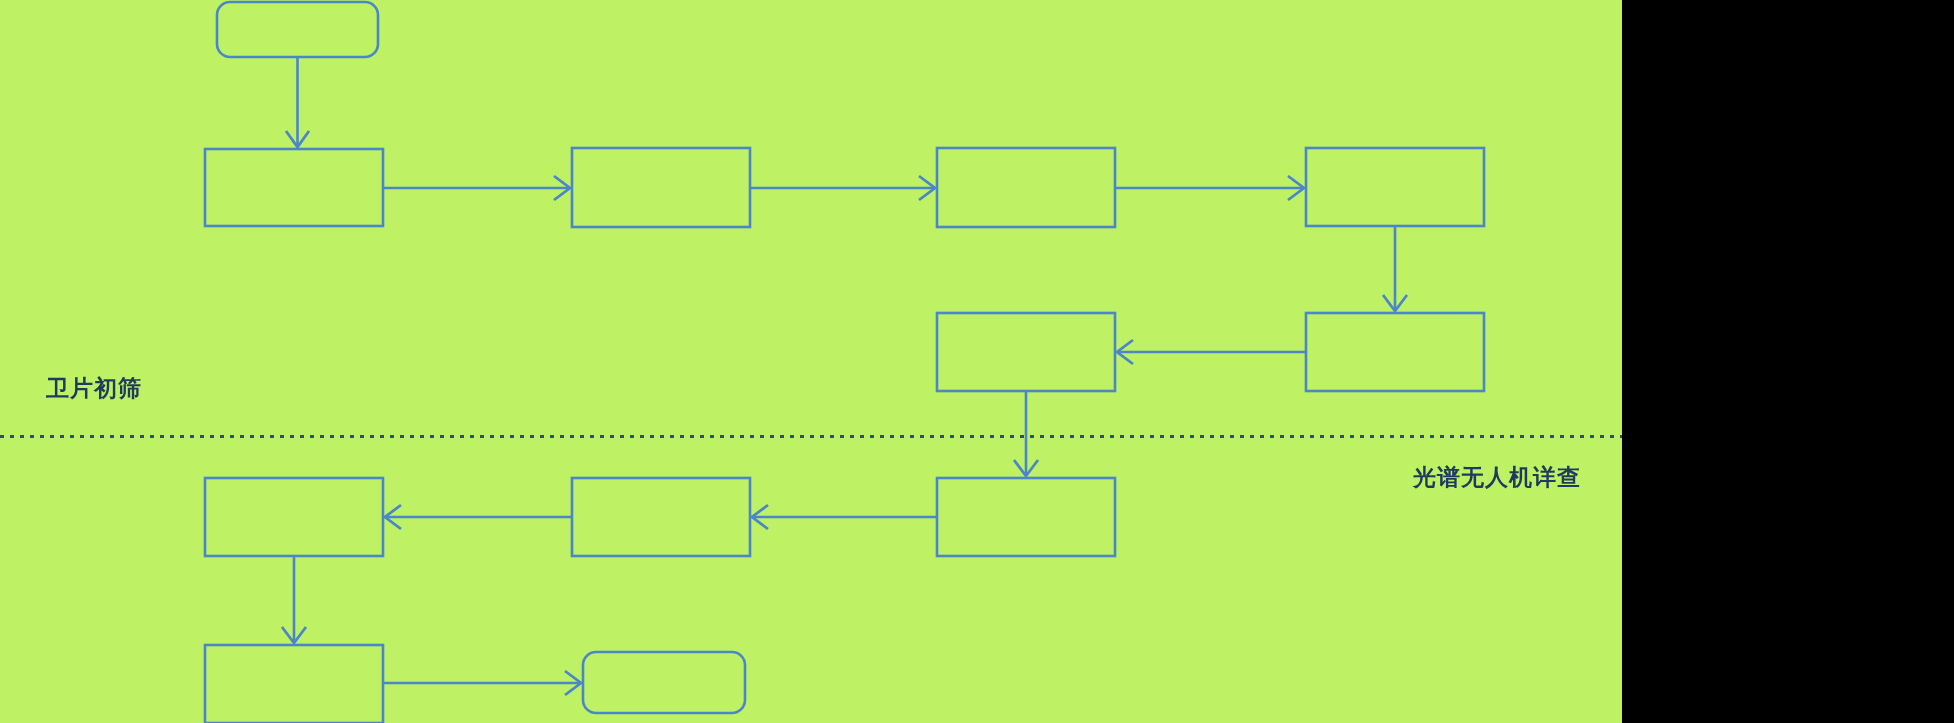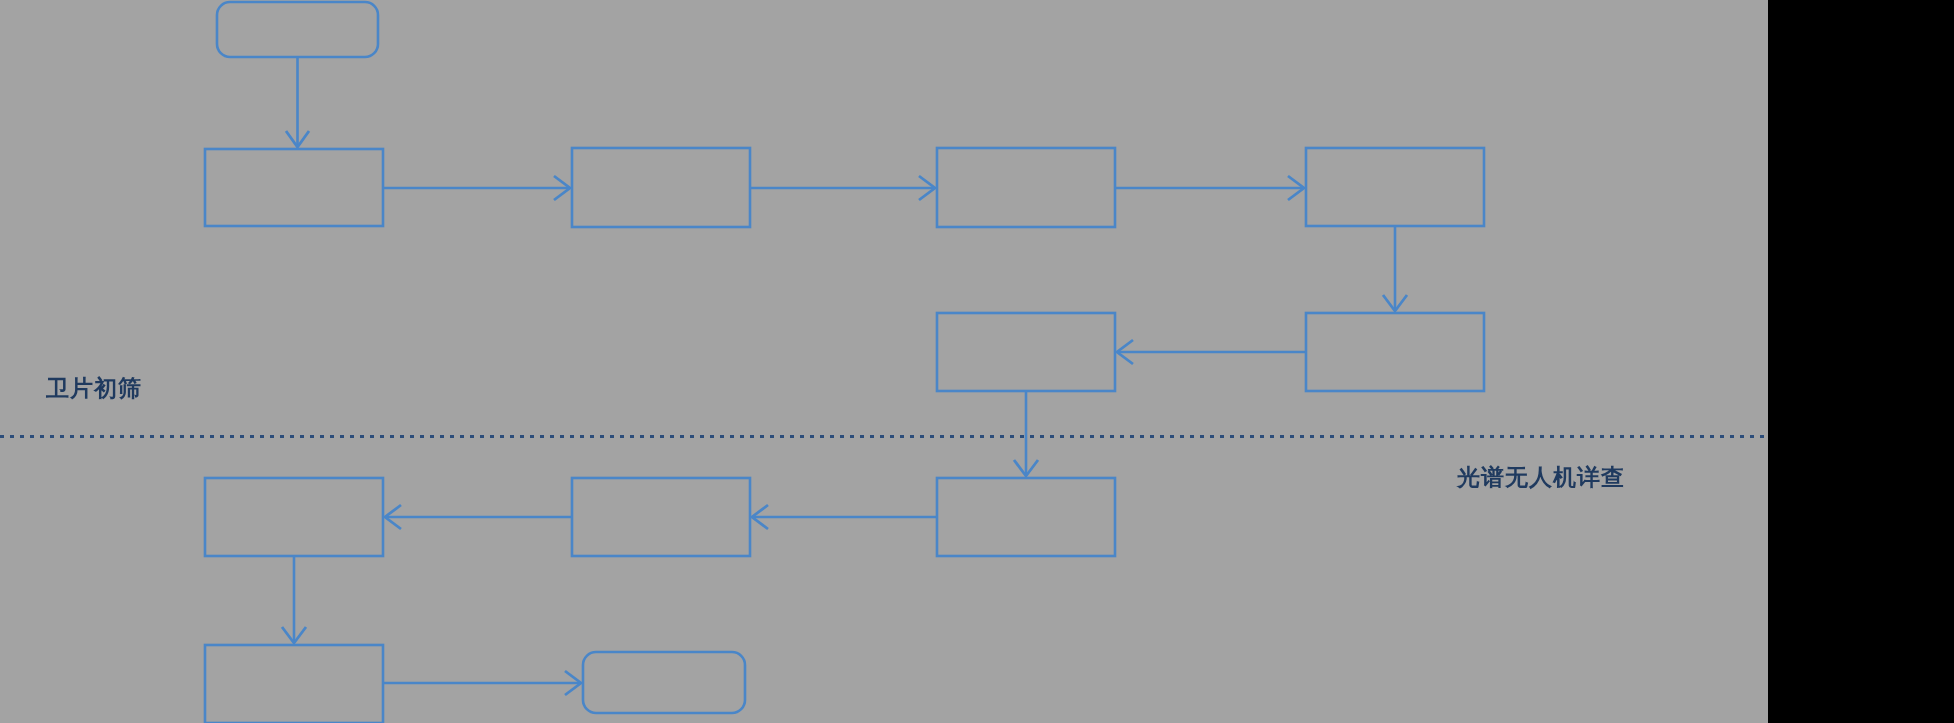--- a/index.html
+++ b/index.html
@@ -5,23 +5,23 @@
   html, body {
     margin: 0;
     padding: 0;
     background: #000000;
   }
   body {
     font-family: "Liberation Sans", sans-serif;
   }
   #canvas {
     position: relative;
-    width: 1768px;
+    width: 1622px;
     height: 723px;
-    background: #a3a3a3;
+    background: #bef264;
     overflow: hidden;
     text-align: center;
   }
   #flow-svg {
     position: absolute;
     top: 0;
     left: 0;
     width: 1954px;
     height: 723px;
     display: block;
@@ -33,21 +33,21 @@
     font-size: 23px;
     letter-spacing: 1px;
     white-space: nowrap;
   }
   #lane-label-upper {
     left: 46px;
     top: 373px;
     color: #1f3a5f;
   }
   #lane-label-lower {
-    left: 1457px;
+    left: 1413px;
     top: 462px;
     color: #1f3a5f;
   }
 </style>
 </head>
 <body>
 
 <div id="canvas">
 
   <svg id="flow-svg" viewBox="0 0 1954 723" xmlns="http://www.w3.org/2000/svg">

